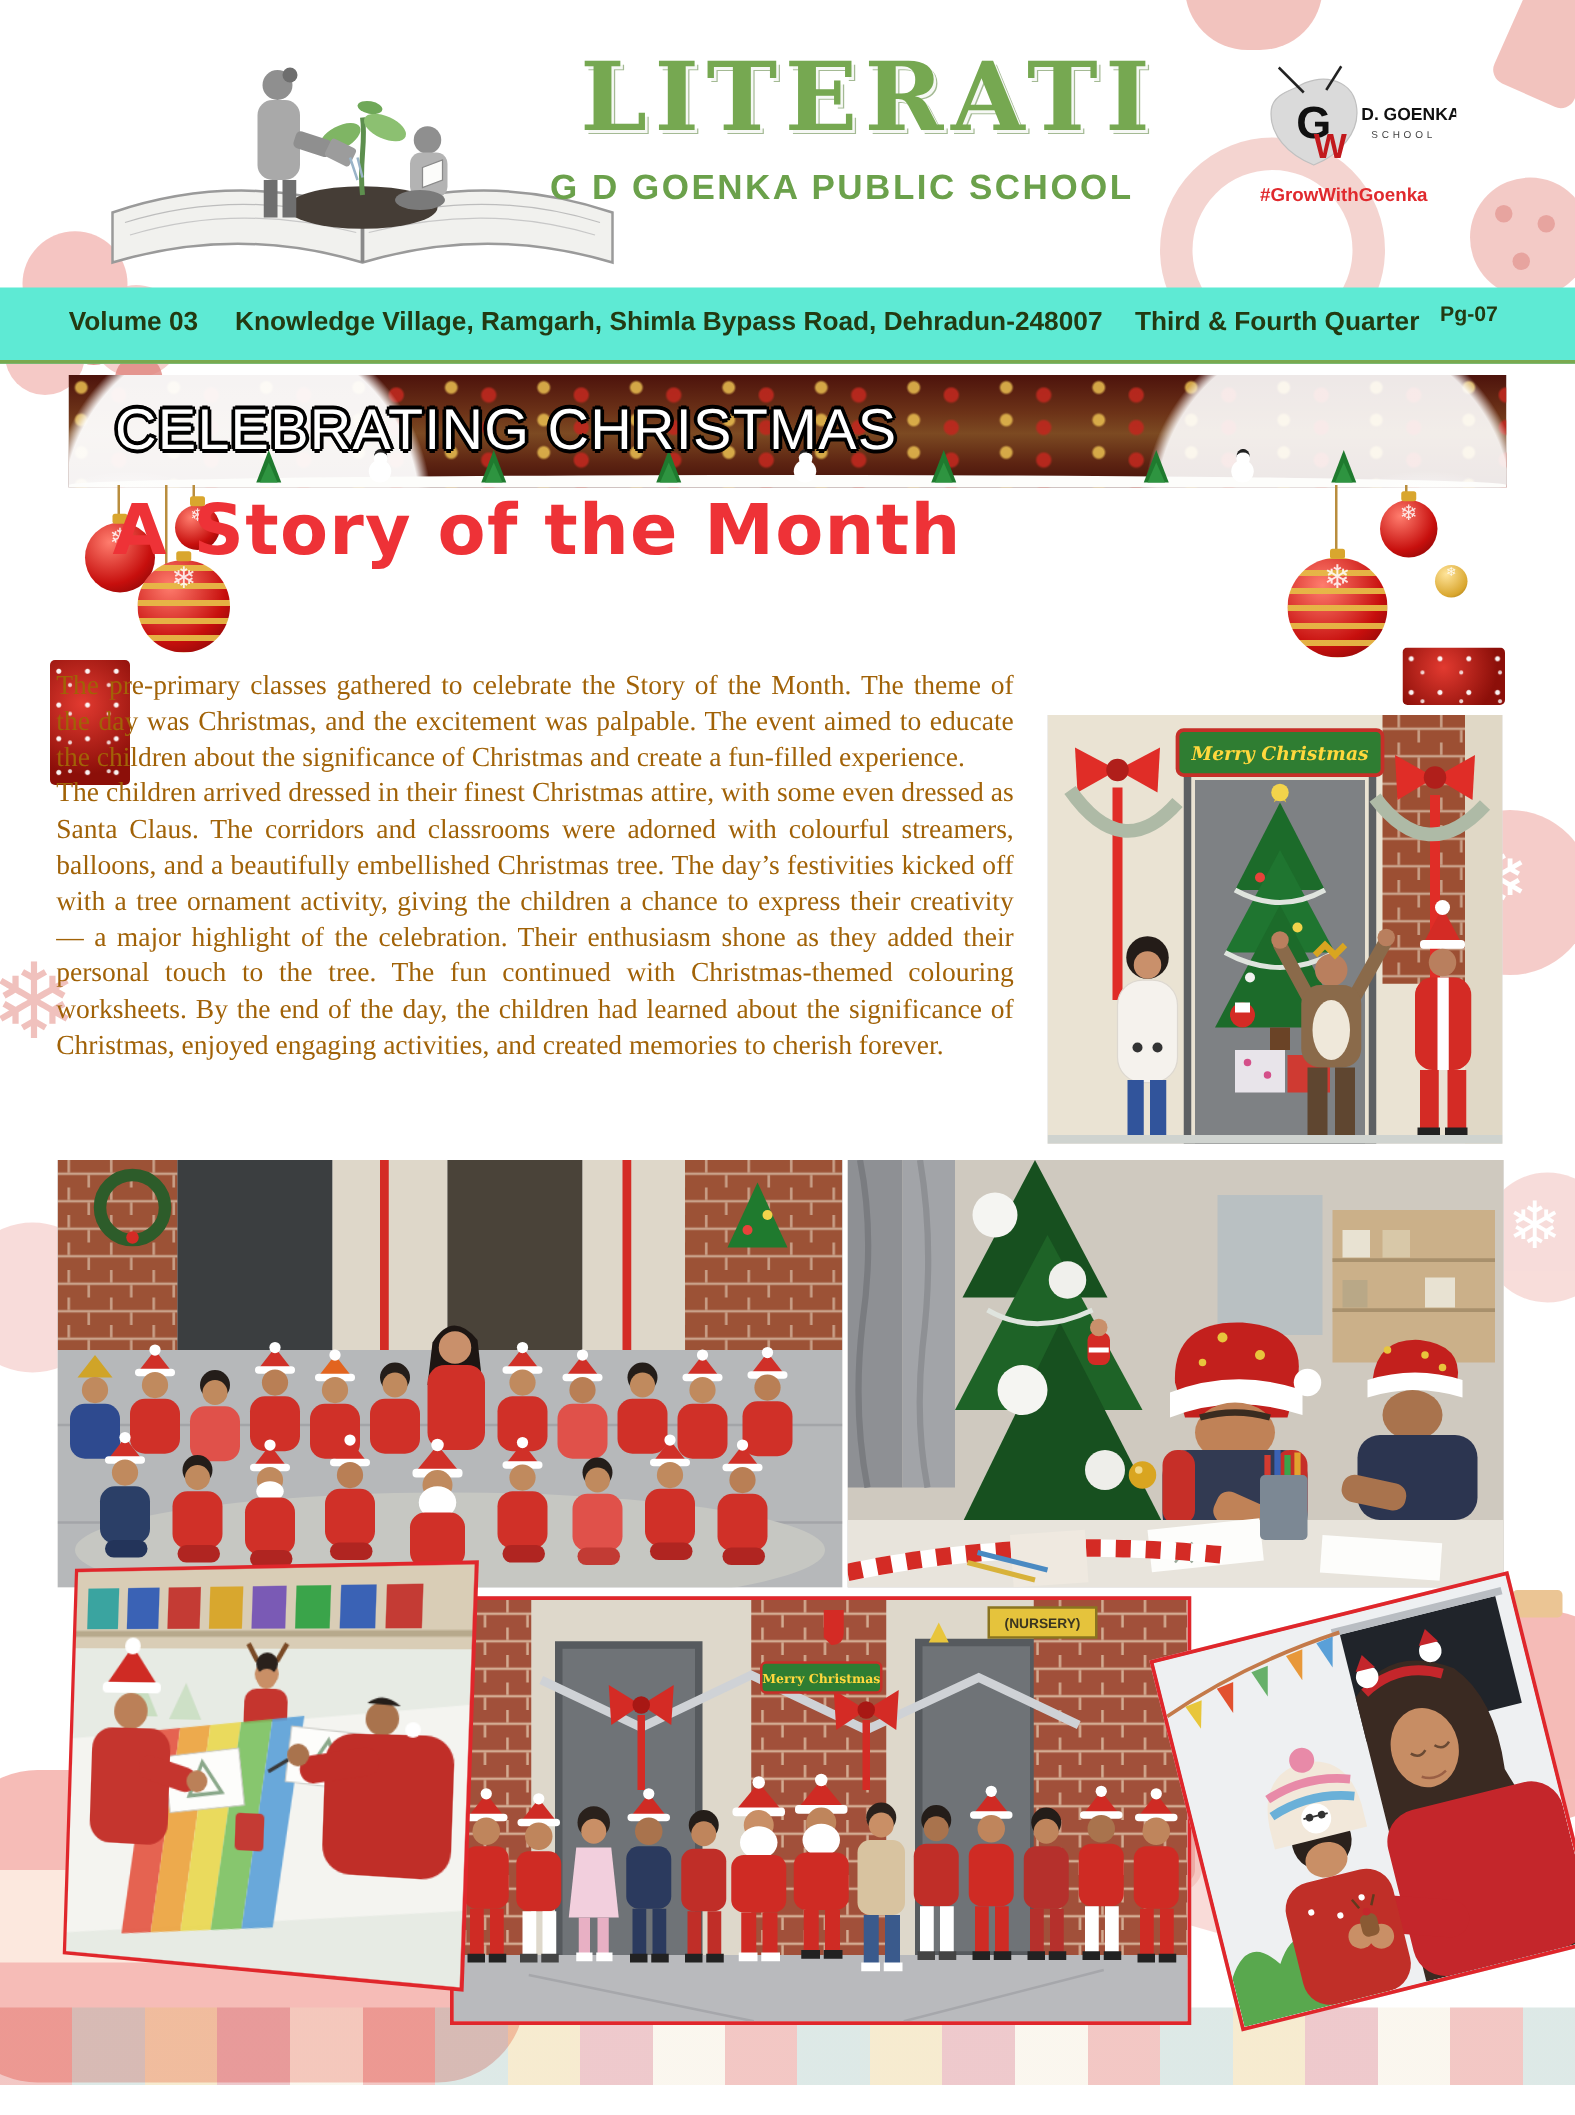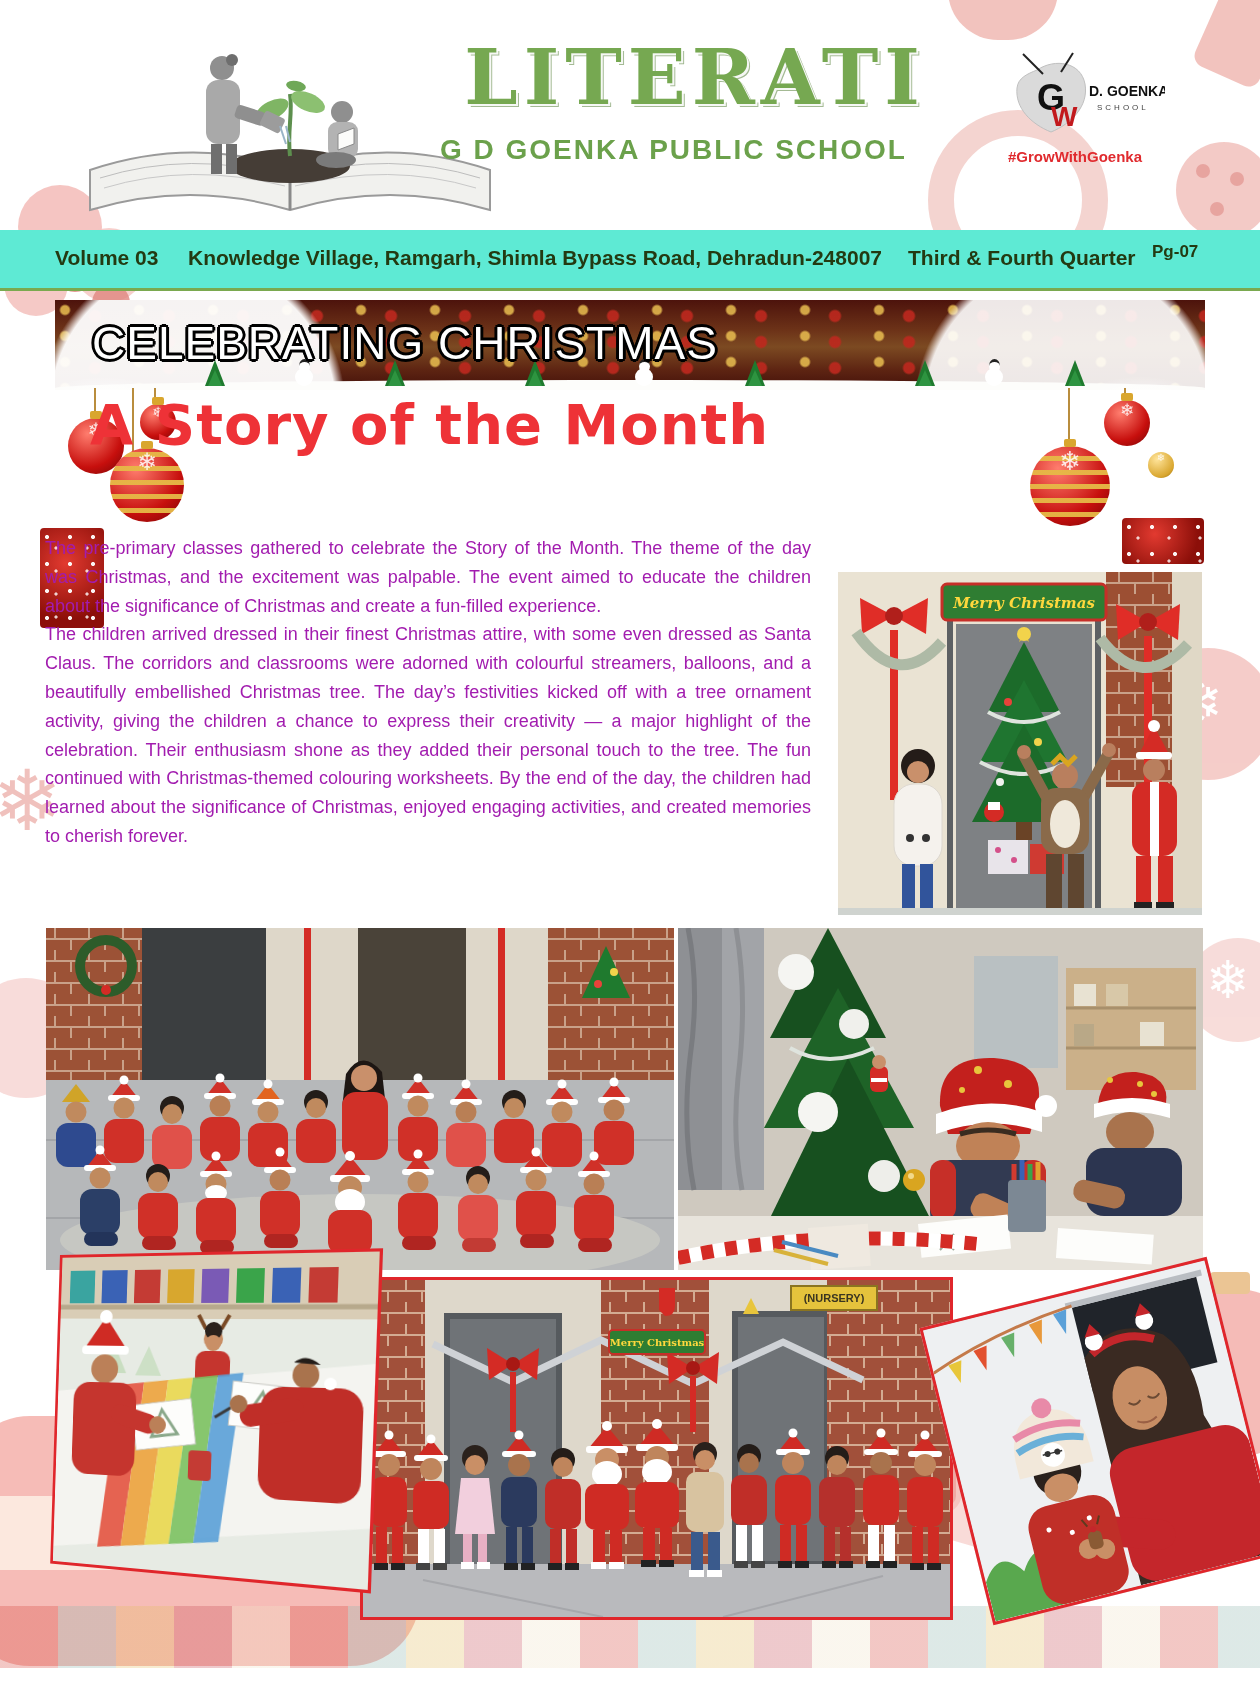--- a/index.html
+++ b/index.html
@@ -94,22 +94,22 @@
   .ball-striped{background:
       repeating-linear-gradient(0deg,rgba(217,166,46,0) 0 9px,rgba(230,185,70,.95) 9px 14px),
       radial-gradient(circle at 35% 28%,#ff7d6e,#c70f0d 62%,#740505);}
 
   
   .story-heading{left:90px;top:392px;width:1000px;text-align:left;
       font-size:56px;line-height:66px;font-weight:bold;color:#ee3237;
       font-family:"DejaVu Sans",sans-serif;letter-spacing:1px;}
 
   
-  .article-text{left:45px;top:534px;width:766px;font-family:Liberation Sans, sans-serif;
-      font-size:18px;line-height:28.8px;color:#a21caf;text-align:justify;}
+  .article-text{left:45px;top:534px;width:766px;font-family:Liberation Serif, serif;
+      font-size:22px;line-height:28.8px;color:#a16207;text-align:justify;}
   .article-text p{margin:0;}
 
   .photo{position:absolute;overflow:hidden;background:#ddd;}
   .photo.bordered{border:3px solid #e0262b;box-sizing:border-box;}
   .photo svg{display:block;}
   .tilt-left{transform:perspective(820px) rotateY(-16deg) rotate(2deg);z-index:5;}
   .tilt-right{transform:rotate(-14deg);z-index:5;}
 </style>
 </head>
 <body>

